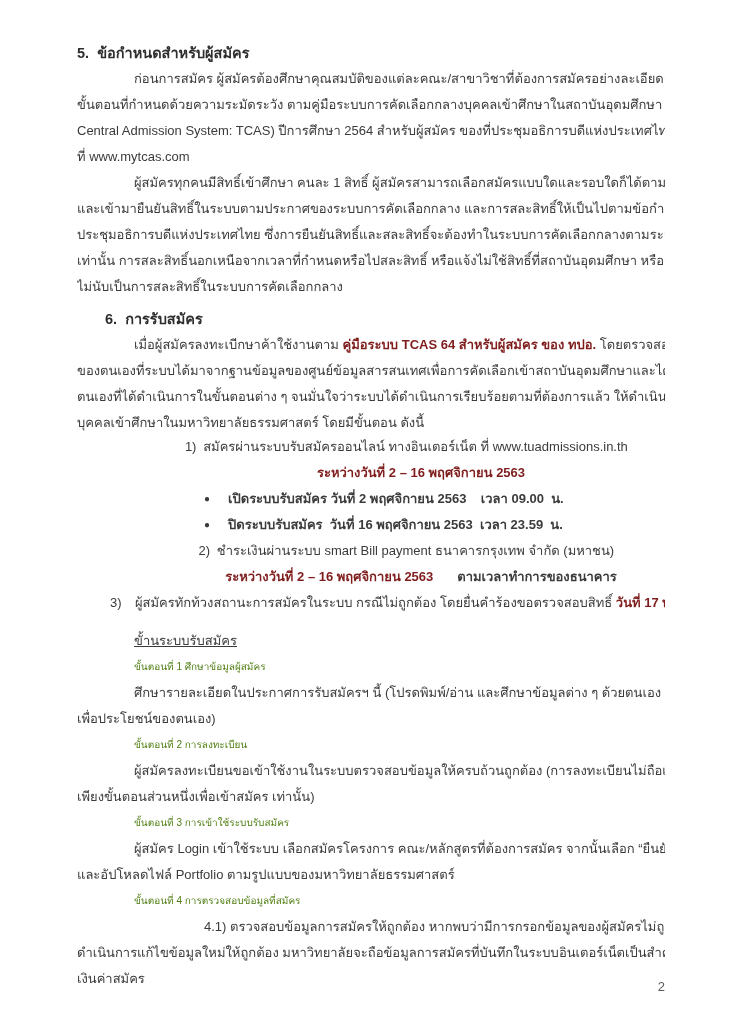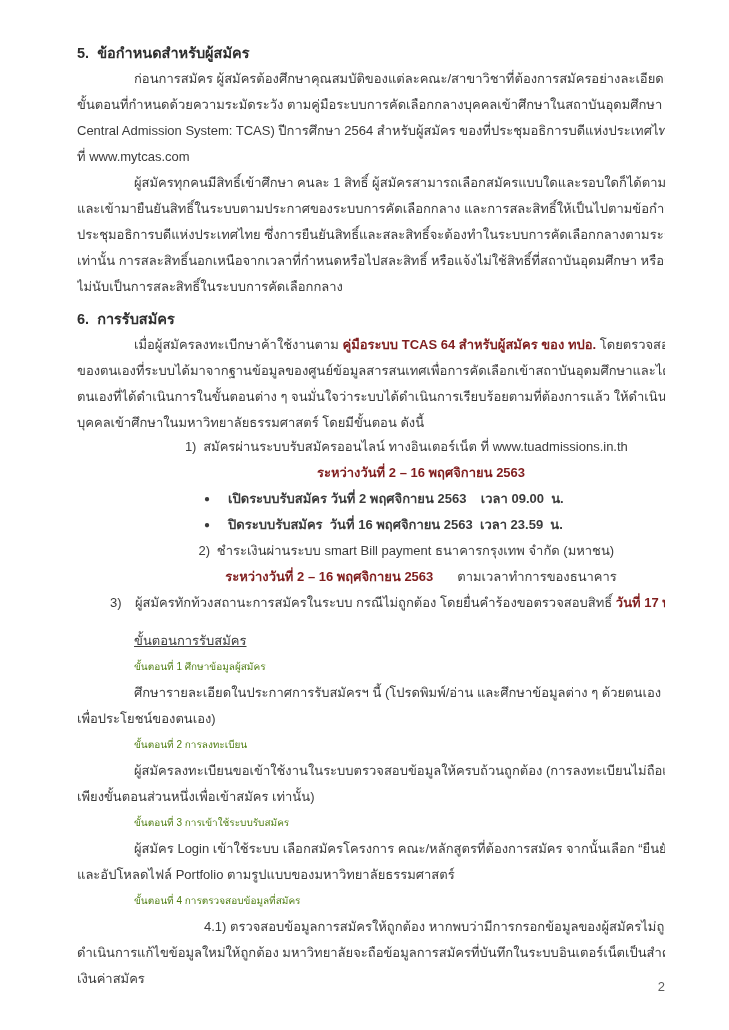--- a/index.html
+++ b/index.html
@@ -34,22 +34,22 @@
   .step-h { font-weight: normal; color: #4d7c0f; font-size: 10px; }
   
   .ind-first  { padding-left: 57px; }   
   .ind-item   { padding-left: 64px; text-align: center; }   
   .ind-date   { padding-left: 100px; text-align: center; }  
   .ind-bullet { padding-left: 127px; font-weight: bold; }  
   .ind-item3  { padding-left: 33px; }   
   .ind-41     { padding-left: 127px; }  
   .num { display: inline-block; min-width: 25px; }
   .bullet-dot { display: inline-block; width: 24px; font-size: 10px; vertical-align: 1px; }
-  .date-suffix { margin-left: 24px; font-weight: normal; color: #3b3b3b; }
-  .gap-sec6   { margin-top: 6px; }
+  .date-suffix { margin-left: 24px; font-weight: bold; color: #3b3b3b; }
+  .gap-sec6   { margin-top: 6px; margin-left: 28px; }
   .gap-list   { margin-top: -2px; }
   .gap-proc   { margin-top: 12px; }
   .page-num {
     position: absolute;
     right: 64px; bottom: 36px;
     font-size: 13px; color: #5a5a5a;
   }
 </style>
 </head>
 <body>
@@ -79,21 +79,21 @@
   <div class="line ind-item gap-list"><span class="num">1)</span><span>สมัครผ่านระบบรับสมัครออนไลน์ ทางอินเตอร์เน็ต ที่ www.tuadmissions.in.th</span></div>
   <div class="line ind-date b">ระหว่างวันที่ 2 – 16 พฤศจิกายน 2563</div>
   <div class="line ind-bullet"><span class="bullet-dot">●</span><span>เปิดระบบรับสมัคร วันที่ 2 พฤศจิกายน 2563    เวลา 09.00  น.</span></div>
   <div class="line ind-bullet"><span class="bullet-dot">●</span><span>ปิดระบบรับสมัคร  วันที่ 16 พฤศจิกายน 2563  เวลา 23.59  น.</span></div>
 
   <div class="line ind-item"><span class="num">2)</span><span>ชำระเงินผ่านระบบ smart Bill payment ธนาคารกรุงเทพ จำกัด (มหาชน)</span></div>
   <div class="line ind-date"><span class="b">ระหว่างวันที่ 2 – 16 พฤศจิกายน 2563</span><span class="date-suffix">ตามเวลาทำการของธนาคาร</span></div>
 
   <div class="line ind-item3"><span class="num">3)</span><span>ผู้สมัครทักท้วงสถานะการสมัครในระบบ กรณีไม่ถูกต้อง โดยยื่นคำร้องขอตรวจสอบสิทธิ์ </span><span class="b">วันที่ 17 พฤศจิกายน 2563</span></div>
 
-  <div class="line ind-first gap-proc"><span class="u">ขั้นตอนการรับสมัคร</span></div>
+  <div class="line ind-first gap-proc"><span class="u">ขั้านระบบรับสมัคร</span></div>
 
   <div class="line ind-first step-h">ขั้นตอนที่ 1 ศึกษาข้อมูลผู้สมัคร</div>
   <div class="line ind-first">ศึกษารายละเอียดในประกาศการรับสมัครฯ นี้ (โปรดพิมพ์/อ่าน และศึกษาข้อมูลต่าง ๆ ด้วยตนเอง อย่างละเอียด</div>
   <div class="line">เพื่อประโยชน์ของตนเอง)</div>
 
   <div class="line ind-first step-h">ขั้นตอนที่ 2 การลงทะเบียน</div>
   <div class="line ind-first">ผู้สมัครลงทะเบียนขอเข้าใช้งานในระบบตรวจสอบข้อมูลให้ครบถ้วนถูกต้อง (การลงทะเบียนไม่ถือเป็นการรับสมัครเป็น</div>
   <div class="line">เพียงขั้นตอนส่วนหนึ่งเพื่อเข้าสมัคร เท่านั้น)</div>
 
   <div class="line ind-first step-h">ขั้นตอนที่ 3 การเข้าใช้ระบบรับสมัคร</div>

